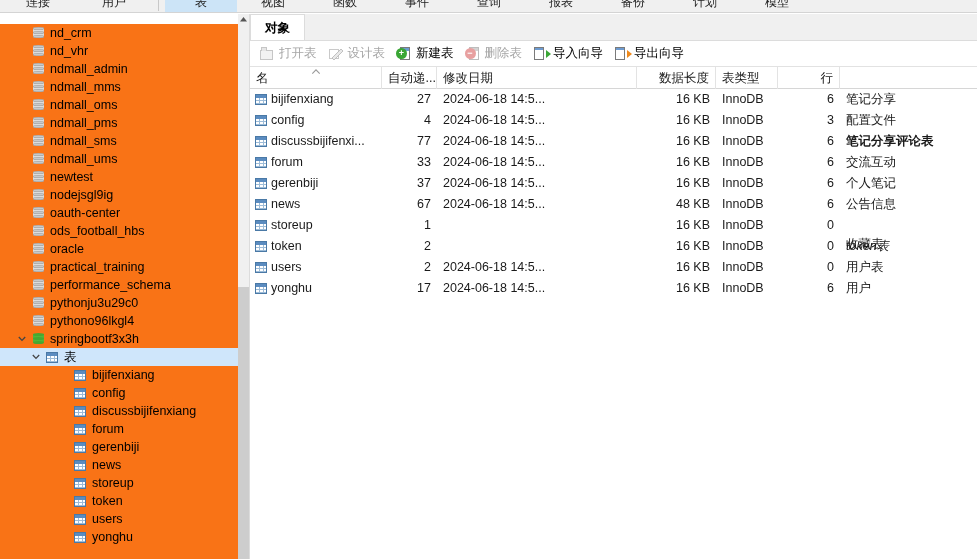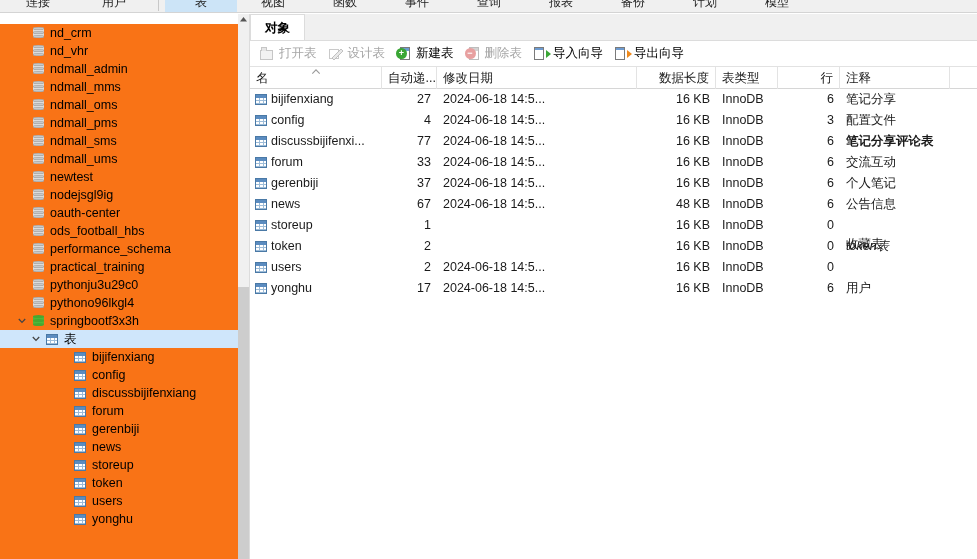--- a/index.html
+++ b/index.html
@@ -330,33 +330,45 @@
       <div class="tree-row">
         <span style="flex: 0 0 14px;"></span>
         <span class="twisty"></span>
         <span class="tree-ico">
           <span class="cyl grey">
             <i></i>
             <i></i>
             <i></i>
           </span>
         </span>
+        <span class="tree-label">oracle</span>
+      </div>
+      <div class="tree-row">
+        <span style="flex: 0 0 14px;"></span>
+        <span class="twisty"></span>
+        <span class="tree-ico">
+          <span class="cyl grey">
+            <i></i>
+            <i></i>
+            <i></i>
+          </span>
+        </span>
+        <span class="tree-label">practical_training</span>
+      </div>
+      <div class="tree-row">
+        <span style="flex: 0 0 14px;"></span>
+        <span class="twisty"></span>
+        <span class="tree-ico">
+          <span class="cyl grey">
+            <i></i>
+            <i></i>
+            <i></i>
+          </span>
+        </span>
         <span class="tree-label">performance_schema</span>
-      </div>
-      <div class="tree-row">
-        <span style="flex: 0 0 14px;"></span>
-        <span class="twisty"></span>
-        <span class="tree-ico">
-          <span class="cyl grey">
-            <i></i>
-            <i></i>
-            <i></i>
-          </span>
-        </span>
-        <span class="tree-label">practical_training</span>
       </div>
       <div class="tree-row">
         <span style="flex: 0 0 14px;"></span>
         <span class="twisty"></span>
         <span class="tree-ico">
           <span class="cyl grey">
             <i></i>
             <i></i>
             <i></i>
           </span>
@@ -554,21 +566,20 @@
     <div class="grid">
       <div class="grid-head" id="grid-head">
           <div class="gh" style="width: 132px; flex: 0 0 132px;"><span>名</span><span class="sort-caret"><svg width="9" height="5" viewBox="0 0 9 5">
                 <path d="M0.8 4.6 L4.5 0.8 L8.2 4.6" stroke="#9a9a9a" stroke-width="1.1" fill="none"></path>
               </svg></span></div>
           <div class="gh num" style="width: 55px; flex: 0 0 55px;"><span>自动递...</span></div>
           <div class="gh" style="width: 200px; flex: 0 0 200px;"><span>修改日期</span></div>
           <div class="gh num" style="width: 79px; flex: 0 0 79px;"><span>数据长度</span></div>
           <div class="gh" style="width: 62px; flex: 0 0 62px;"><span>表类型</span></div>
           <div class="gh num" style="width: 62px; flex: 0 0 62px;"><span>行</span></div>
-          <div class="gh" style="width: 110px; flex: 0 0 110px;"><span>注释</span></div>
         </div>
       <div id="grid-body">
           <div class="grow">
             <div class="gc name" style="width: 132px; flex: 0 0 132px;">
               <span class="gridico"></span>
               <span>bijifenxiang</span>
             </div>
             <div class="gc num" style="width: 55px; flex: 0 0 55px;">27</div>
             <div class="gc" style="width: 200px; flex: 0 0 200px;">2024-06-18 14:5...</div>
             <div class="gc num" style="width: 79px; flex: 0 0 79px;">16 KB</div>
@@ -663,20 +674,21 @@
           <div class="grow">
             <div class="gc name" style="width: 132px; flex: 0 0 132px;">
               <span class="gridico"></span>
               <span>users</span>
             </div>
             <div class="gc num" style="width: 55px; flex: 0 0 55px;">2</div>
             <div class="gc" style="width: 200px; flex: 0 0 200px;">2024-06-18 14:5...</div>
             <div class="gc num" style="width: 79px; flex: 0 0 79px;">16 KB</div>
             <div class="gc" style="width: 62px; flex: 0 0 62px;">InnoDB</div>
             <div class="gc num" style="width: 62px; flex: 0 0 62px;">0</div>
+            <div class="gc" style="width: 110px; flex: 0 0 110px;">用户表</div>
           </div>
           <div class="grow">
             <div class="gc name" style="width: 132px; flex: 0 0 132px;">
               <span class="gridico"></span>
               <span>yonghu</span>
             </div>
             <div class="gc num" style="width: 55px; flex: 0 0 55px;">17</div>
             <div class="gc" style="width: 200px; flex: 0 0 200px;">2024-06-18 14:5...</div>
             <div class="gc num" style="width: 79px; flex: 0 0 79px;">16 KB</div>
             <div class="gc" style="width: 62px; flex: 0 0 62px;">InnoDB</div>

